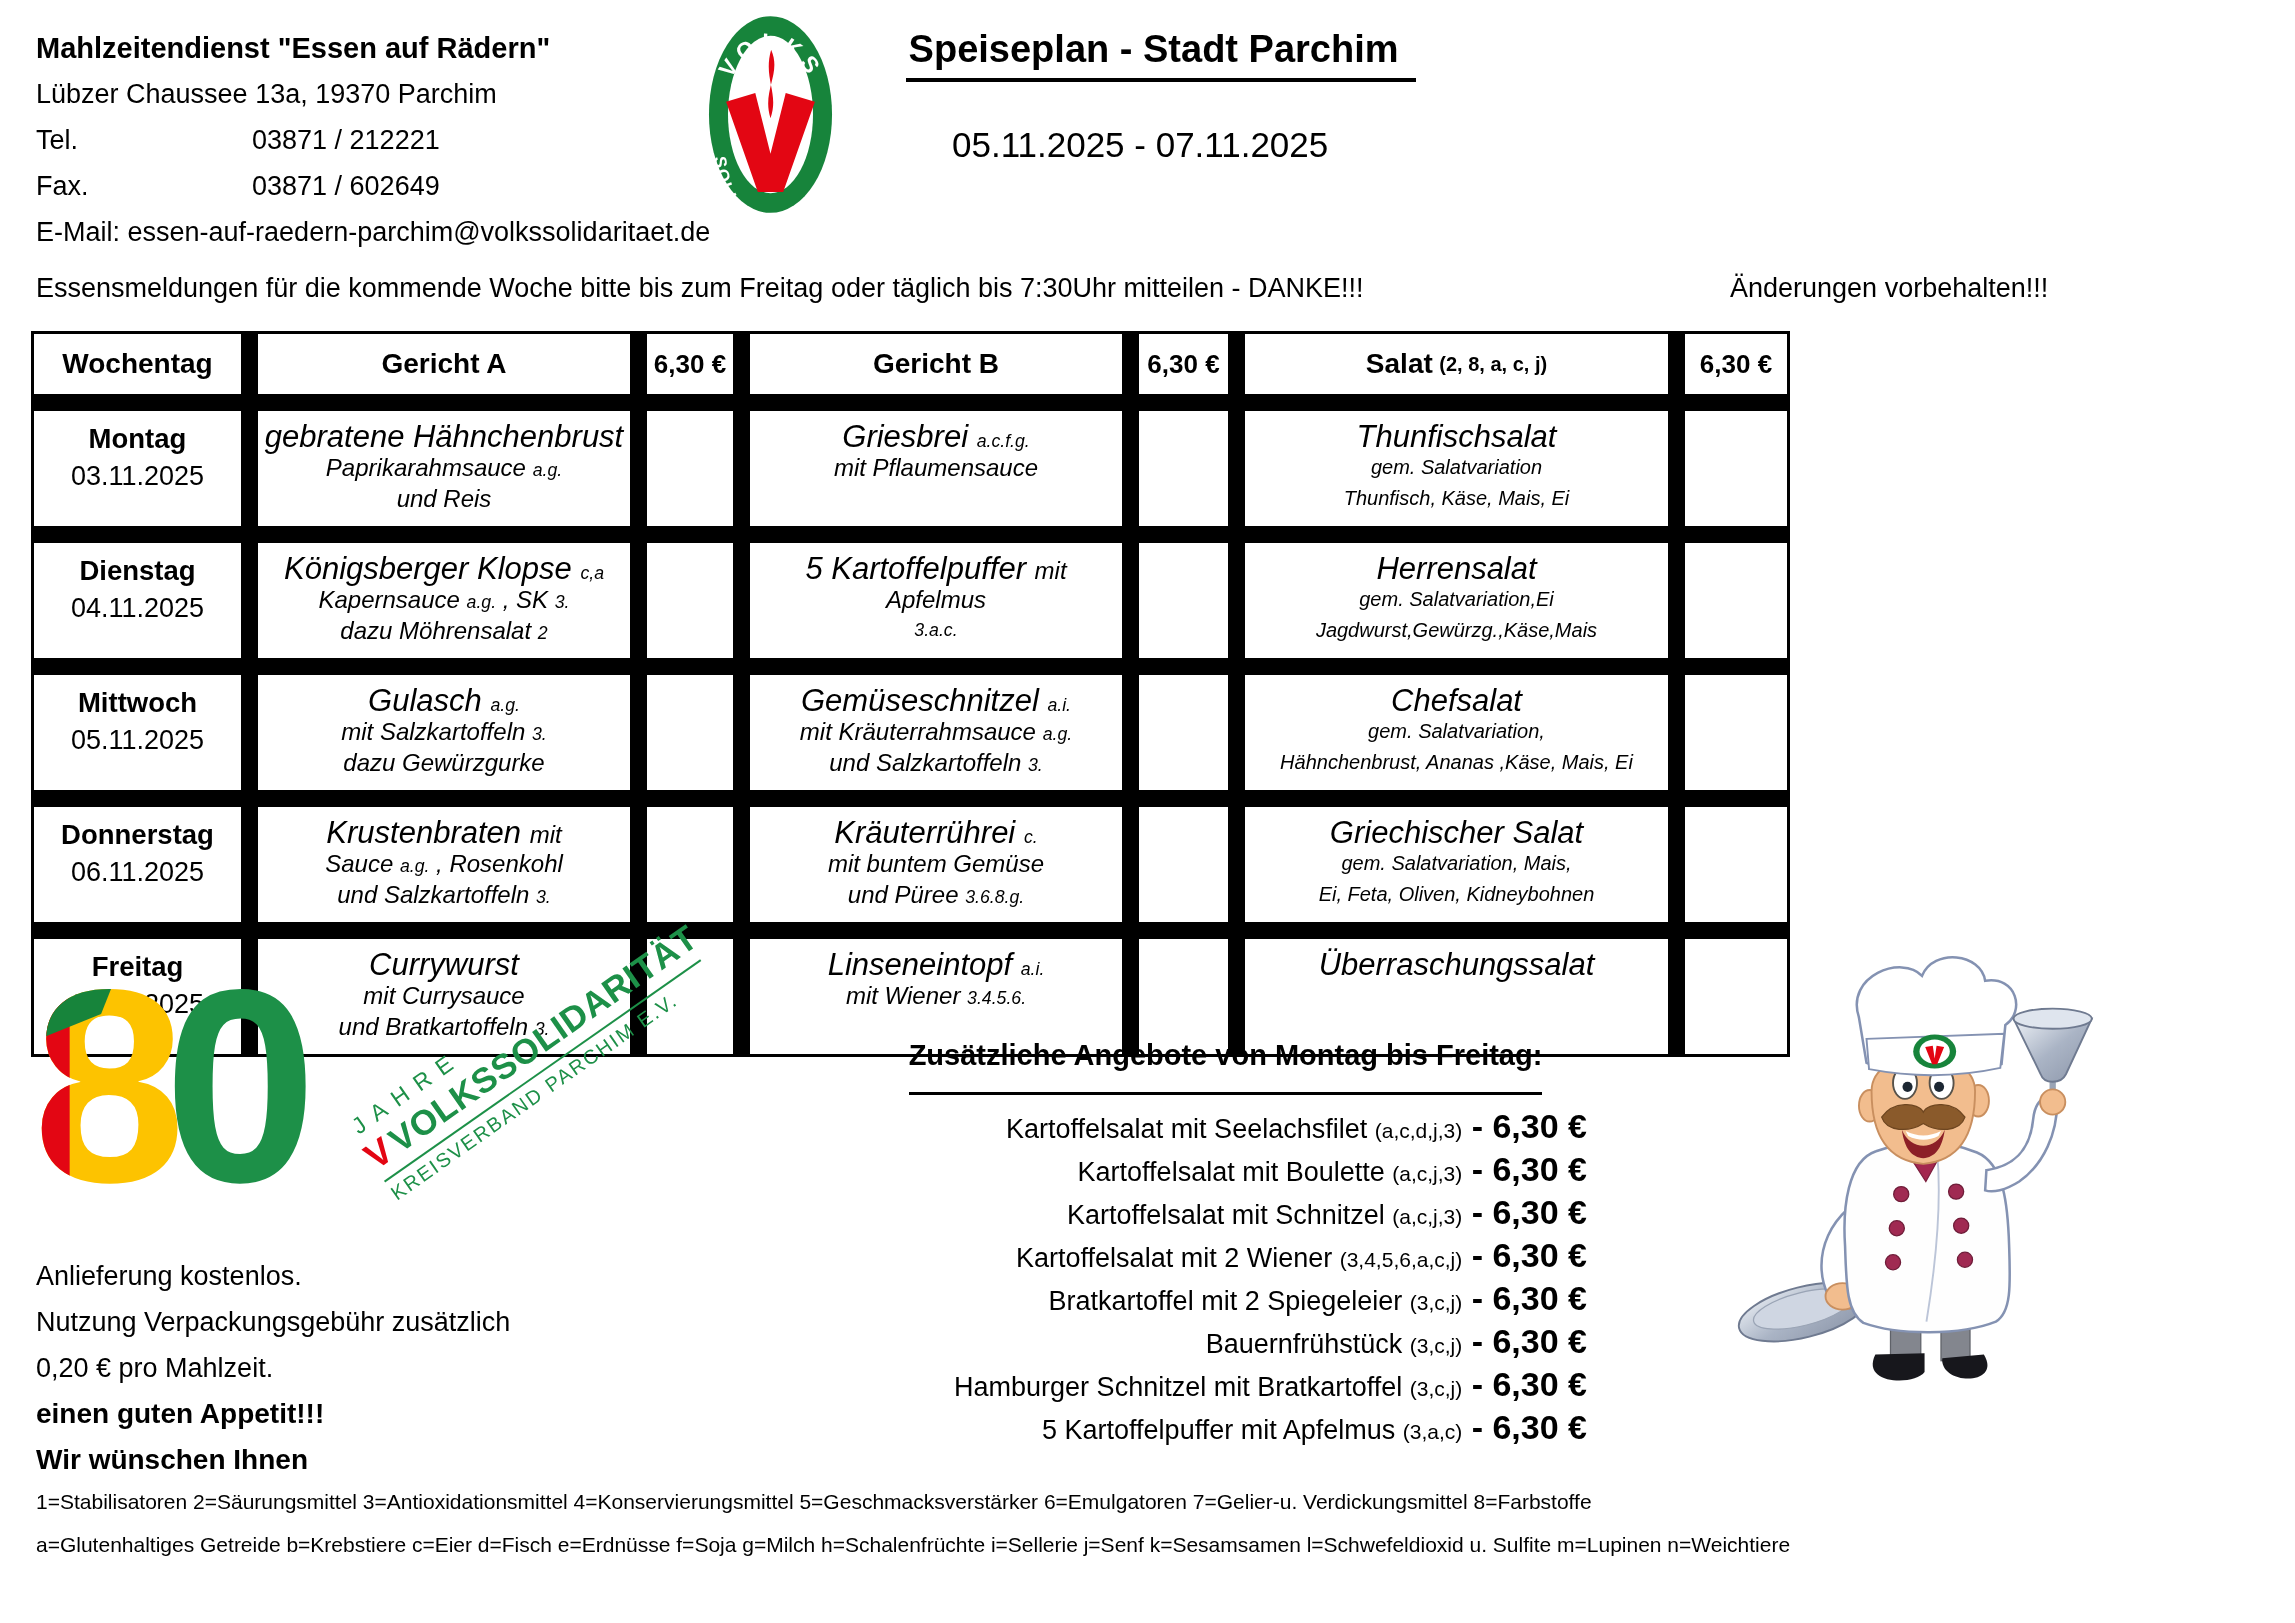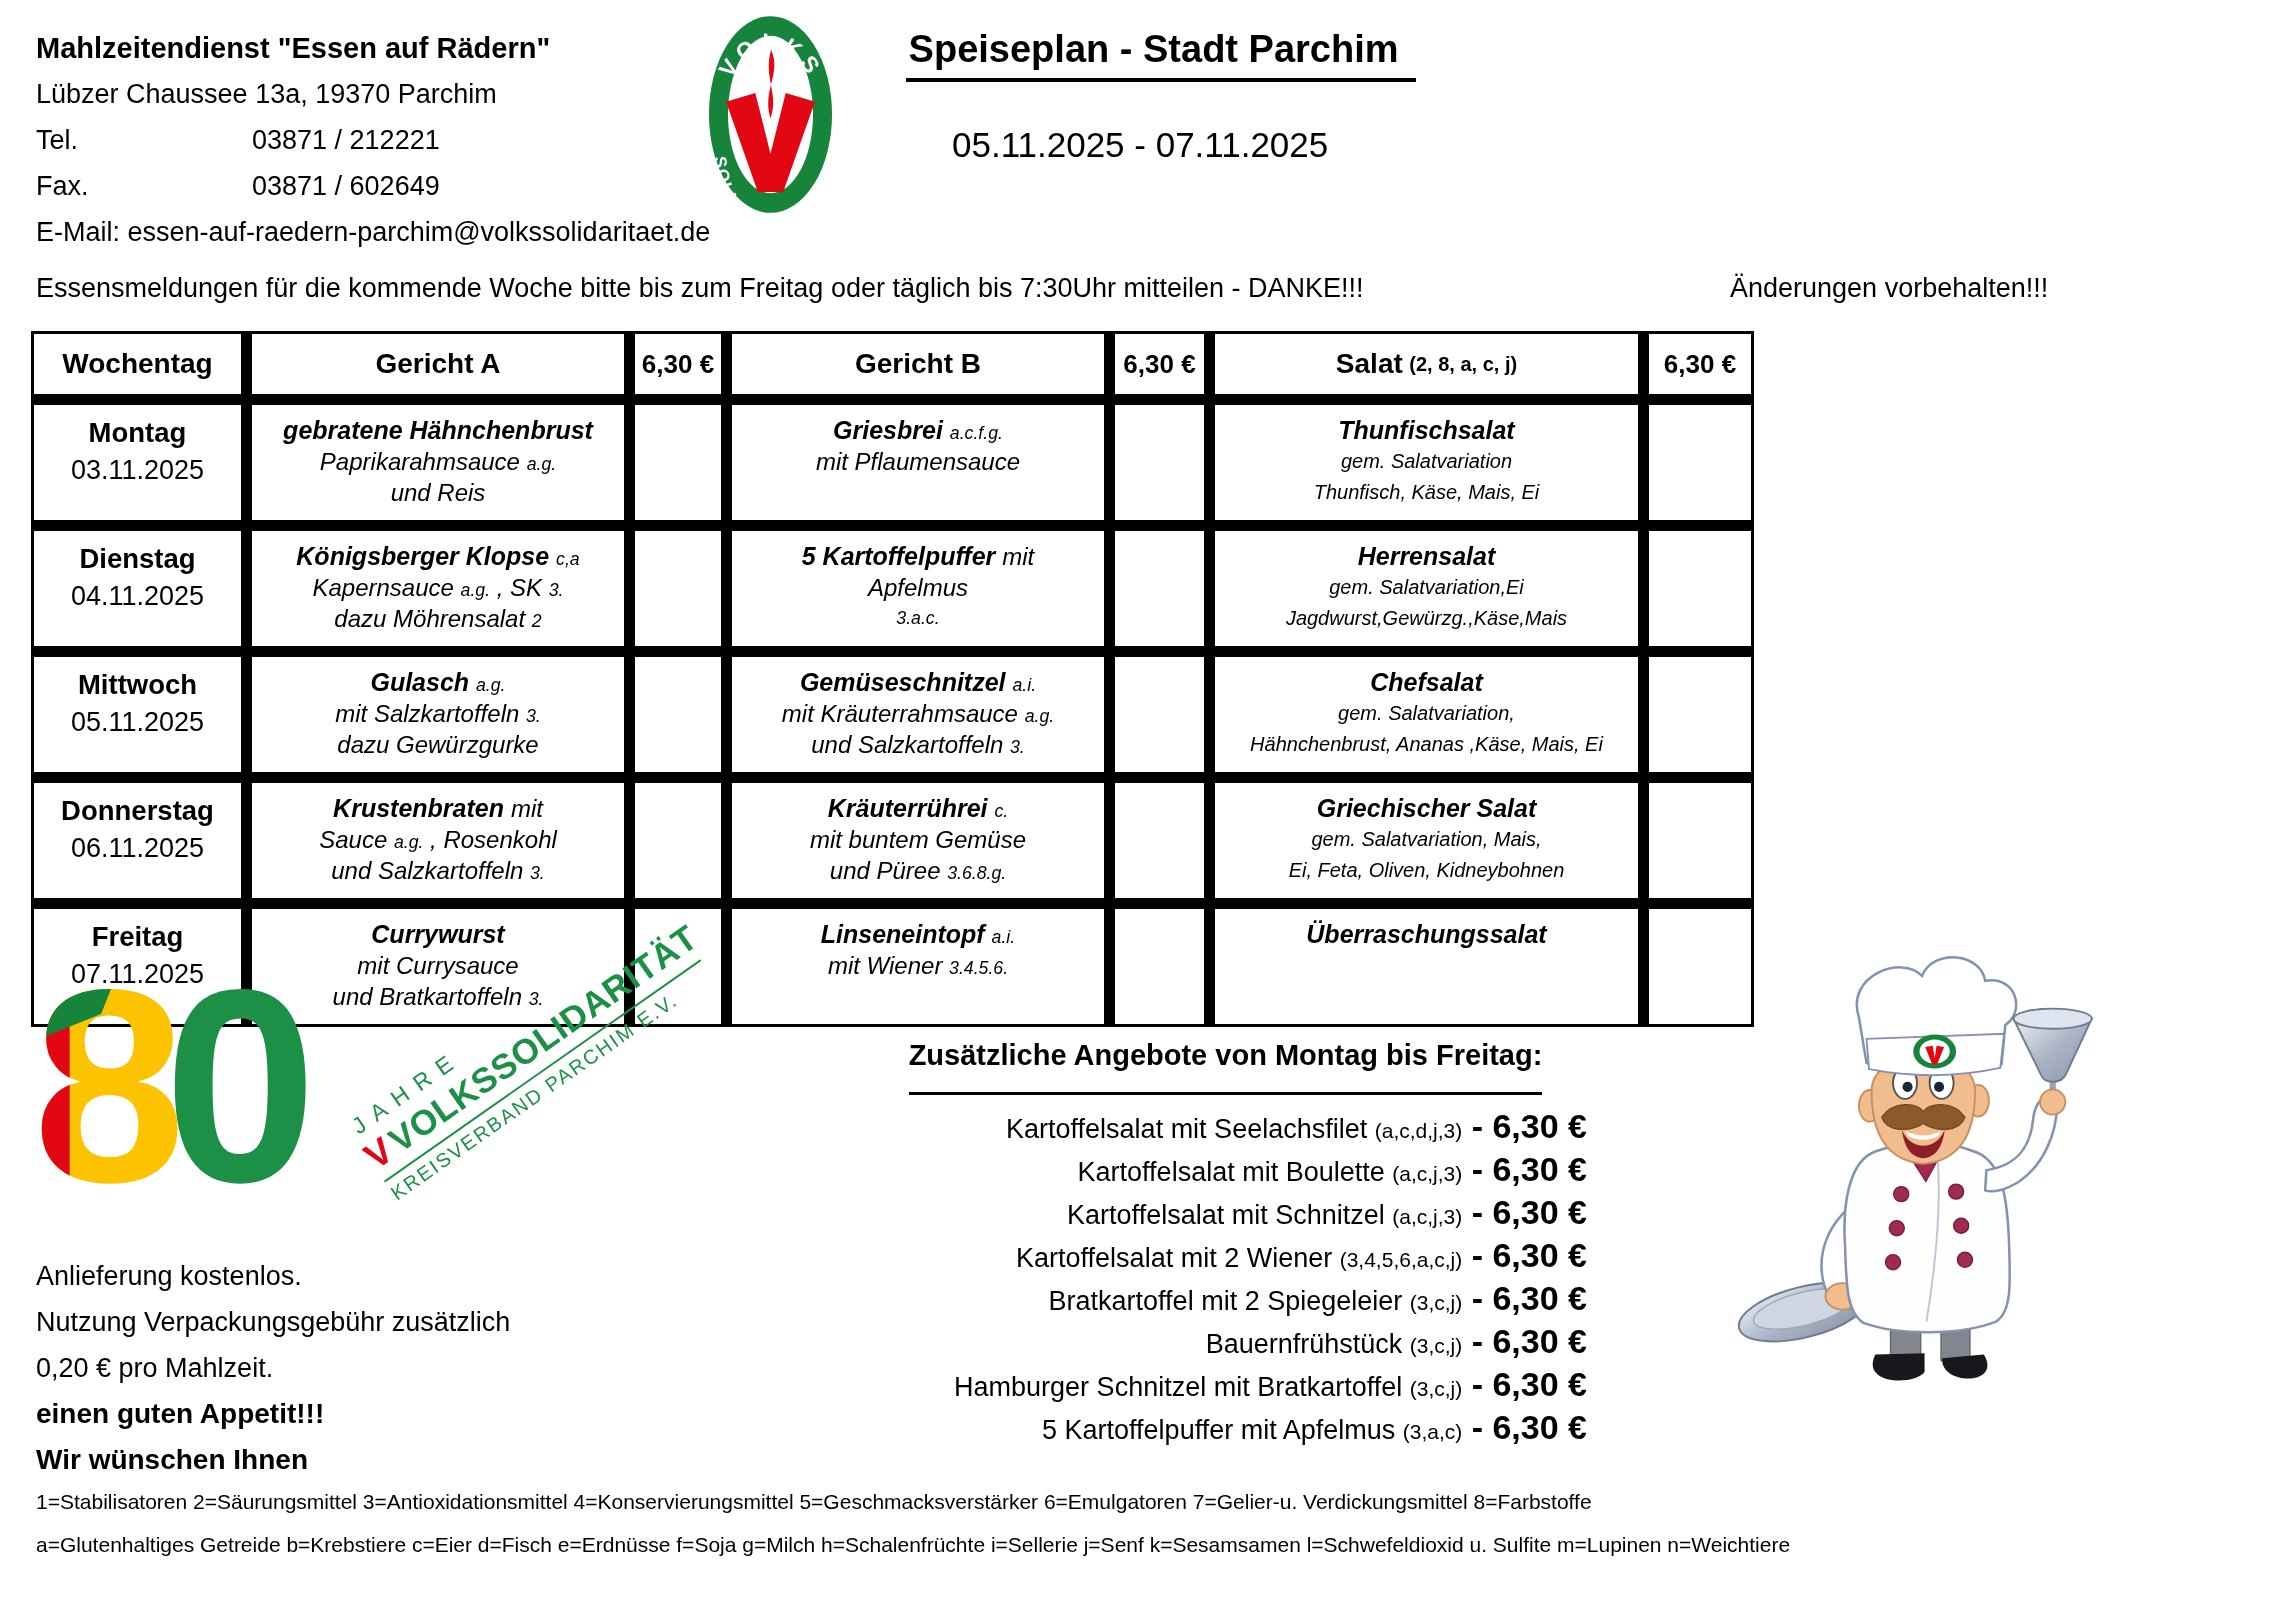--- a/index.html
+++ b/index.html
@@ -23,33 +23,33 @@
   .date-range{font-size:35px;margin-top:43px;margin-left:46px;}
 
   .notice-line{position:absolute;left:36px;top:273px;font-size:27px;}
   .changes-note{position:absolute;left:1730px;top:273px;font-size:27px;}
 
   
   .menu-grid{position:absolute;left:31px;top:331px;
     display:grid;
     grid-template-columns:207px 372px 86px 372px 89px 423px 102px;
     grid-template-rows:60px repeat(5,115px);
-    gap:11px;background:#000;border:3.3px solid #000;}
+    gap:17px;background:#000;border:3.3px solid #000;}
   .cell{background:#fff;overflow:hidden;}
   .h-cell{display:flex;align-items:center;justify-content:center;
           font-weight:bold;font-size:28px;}
   .h-cell .h-codes{font-size:20px;font-weight:bold;margin-left:6.5px;}
   .h-price{font-size:26px;}
   .day-cell{display:flex;flex-direction:column;align-items:center;padding-top:13px;}
   .day-name{font-weight:bold;font-size:27.5px;height:29px;line-height:29px;}
   .day-date{font-size:27px;height:29px;line-height:47px;}
   .dish-cell{display:flex;flex-direction:column;justify-content:space-between;
              padding:10.5px 3.9px 13px 3.9px;}
   .dish-line{height:29px;line-height:29px;text-align:center;white-space:nowrap;}
-  .sg-b{font-weight:bold;font-style:italic;font-size:25px;}
+  .sg-b{font-weight:normal;font-style:italic;font-size:31px;}
   .sg-n{font-style:italic;font-size:24px;}
   .sg-s{font-style:italic;font-size:17.7px;}
   .sg-d{font-style:italic;font-size:20px;margin-top:32px;}
 
   
   .anniv{position:absolute;left:33px;top:1007px;width:720px;height:249px;}
   .anniv-num{position:absolute;left:0;top:-59px;font-size:275px;font-weight:bold;
              letter-spacing:-22px;line-height:275px;white-space:nowrap;}
   .glyph8{position:relative;display:inline-block;color:#fdc300;}
   .glyph8 .ov{position:absolute;left:0;top:0;}

